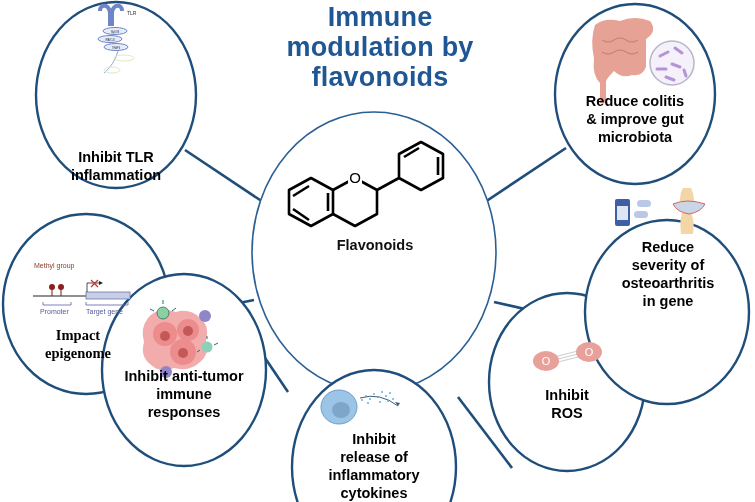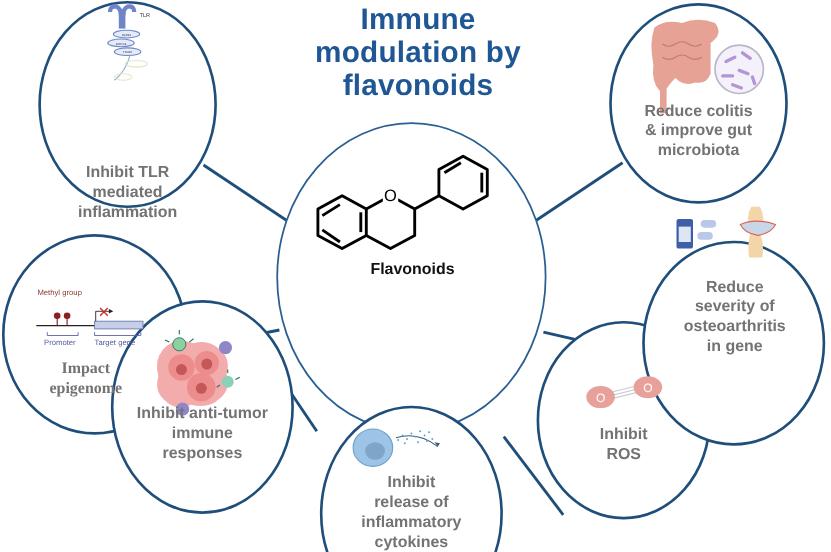--- a/index.html
+++ b/index.html
@@ -5,21 +5,21 @@
   html, body { margin: 0; padding: 0; background: #ffffff; }
   body { width: 755px; height: 502px; position: relative; overflow: hidden; font-family: "Liberation Sans", "DejaVu Sans", sans-serif; }
   #stage { position: absolute; left: 0; top: 0; width: 755px; height: 502px; }
   .title {
     position: absolute; left: 255px; top: 2px; width: 250px;
     text-align: center; color: #1f5694; font-weight: bold; font-size: 27px; line-height: 30px;
     letter-spacing: 0.2px;
   }
   .title span { display: block; }
   .label {
-    position: absolute; text-align: center; font-weight: bold; color: #737373;
+    position: absolute; text-align: center; font-weight: bold; color: #000000;
     font-size: 14.5px; line-height: 18px;
   }
   .label span { display: block; white-space: nowrap; }
   .center-label { position: absolute; left: 305px; top: 237px; width: 140px; text-align: center; font-weight: bold; font-size: 14.5px; color: #111; }
   .tiny { font-family: "Liberation Sans", sans-serif; }
 </style>
 </head>
 <body>
 
 <div id="stage">
@@ -175,21 +175,20 @@
   <div class="title">
     <span>Immune</span>
     <span>modulation by</span>
     <span>flavonoids</span>
   </div>
 
   <div class="center-label">Flavonoids</div>
 
   <div class="label" style="left:46px; top:108px; width:140px;margin-top:40px;">
     <span>Inhibit TLR</span>
-    <span>mediated</span>
     <span>inflammation</span>
   </div>
 
   <div class="label" style="left:8px; top:326px; width:140px;font-family:Liberation Serif, serif;">
     <span>Impact</span>
     <span>epigenome</span>
   </div>
 
   <div class="label" style="left:104px; top:367px; width:160px;">
     <span>Inhibit anti-tumor</span>
@@ -202,21 +201,21 @@
     <span>release of</span>
     <span>inflammatory</span>
     <span>cytokines</span>
   </div>
 
   <div class="label" style="left:497px; top:386px; width:140px;">
     <span>Inhibit</span>
     <span>ROS</span>
   </div>
 
-  <div class="label" style="left:598px; top:252px; width:140px;">
+  <div class="label" style="left:598px; top:238px; width:140px;">
     <span>Reduce</span>
     <span>severity of</span>
     <span>osteoarthritis</span>
     <span>in gene</span>
   </div>
 
   <div class="label" style="left:565px; top:92px; width:140px;">
     <span>Reduce colitis</span>
     <span>&amp; improve gut</span>
     <span>microbiota</span>

